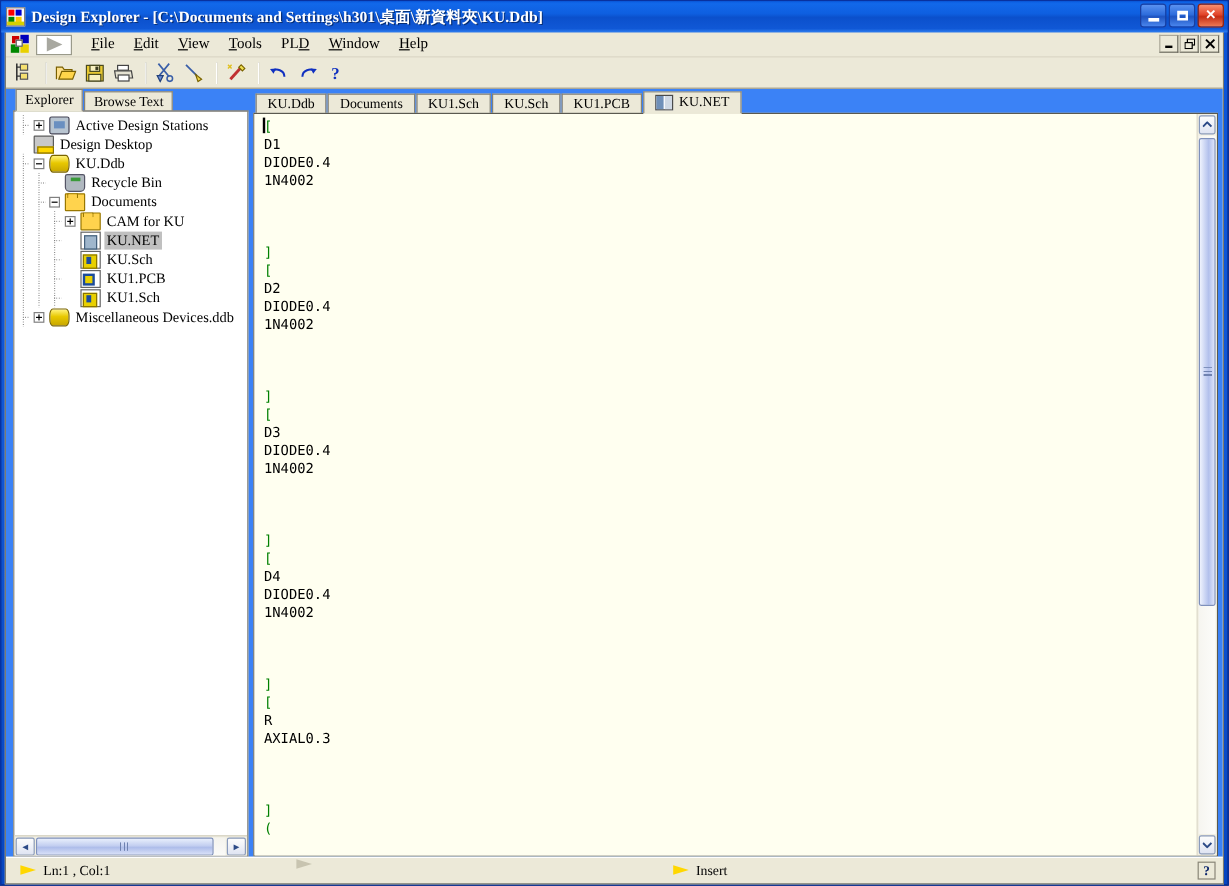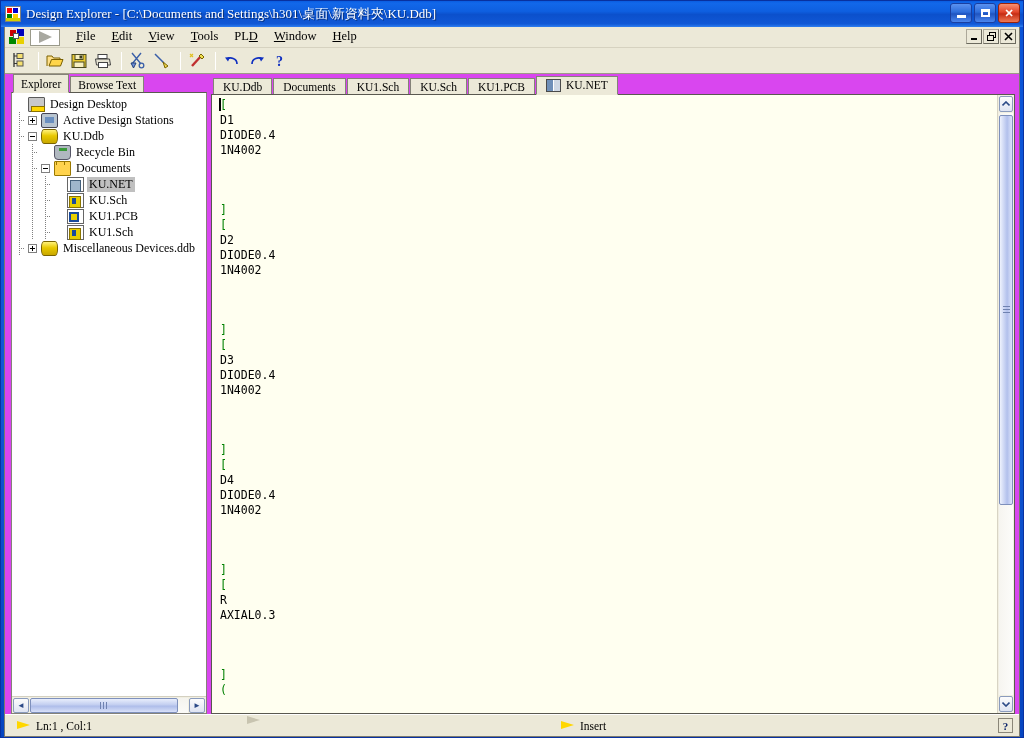--- a/index.html
+++ b/index.html
@@ -44,21 +44,21 @@
   .title-icon .q1 { position:absolute; left:1px;  top:1px; width:5px; height:5px; background:#ff0000; }
   .title-icon .q2 { position:absolute; left:7px;  top:1px; width:5px; height:5px; background:#0000cc; }
   .title-icon .q3 { position:absolute; left:1px;  top:7px; width:5px; height:5px; background:#008000; }
   .title-icon .q4 { position:absolute; left:7px;  top:7px; width:5px; height:5px; background:#ffcc00; }
   .title-icon .bar { position:absolute; left:0; bottom:0; width:14px; height:3px; background:#d4d000; }
 
   .title-text {
     color: #ffffff;
     font-family: "Liberation Serif", serif;
     font-size: 13px;
-    font-weight: normal;
+    font-weight: bold;
     white-space: nowrap;
     text-shadow: 1px 1px 0px rgba(0,0,0,0.45);
     letter-spacing: 0px;
   }
   .title-btns {
     position: absolute;
     right: 3px; top: 2px;
     display: flex;
     gap: 2px;
   }
@@ -177,21 +177,21 @@
     position: relative;
     flex: 0 0 auto;
   }
   .tb-sep { width: 1px; height: 18px; background: #9a9a8a; margin: 0 5px; border-right: 1px solid #fff; flex:0 0 auto;}
 
   
   .body-split {
     flex: 1 1 auto;
     display: flex;
     overflow: hidden;
-    background: #d946ef;
+    background: #3b82f6;
     padding: 2px 2px 0 6px;
   }
 
   
   .explorer-pane {
     width: 196px;
     min-width: 196px;
     display: flex;
     flex-direction: column;
     margin-right: 4px;
@@ -631,49 +631,57 @@
     <div class="body-split">
 
       <div class="explorer-pane">
         <div class="pane-tabs">
           <div class="pane-tab active">Explorer</div>
           <div class="pane-tab">Browse Text</div>
         </div>
         <div class="tree-box">
           <div class="tree-inner" id="tree-rows">
               <div class="tree-row">
+                <span class="dotline elbow"></span>
+                <span class="expander plus"></span>
+                <span class="ticon ic-station"></span>
+                <span class="tlabel">Active Design Stations</span>
+              </div>
+              <div class="tree-row">
                 <span class="spacer9"></span>
                 <span class="ticon ic-desktop"></span>
                 <span class="tlabel">Design Desktop</span>
               </div>
               <div class="tree-row">
                 <span class="dotline elbow"></span>
-                <span class="expander plus"></span>
-                <span class="ticon ic-station"></span>
-                <span class="tlabel">Active Design Stations</span>
-              </div>
-              <div class="tree-row">
-                <span class="dotline elbow"></span>
                 <span class="expander"></span>
                 <span class="ticon ic-db"></span>
                 <span class="tlabel">KU.Ddb</span>
               </div>
               <div class="tree-row">
                 <span class="dotline"></span>
                 <span class="dotline elbow"></span>
                 <span class="spacer9"></span>
                 <span class="ticon ic-recycle"></span>
                 <span class="tlabel">Recycle Bin</span>
               </div>
               <div class="tree-row">
                 <span class="dotline"></span>
                 <span class="dotline elbow"></span>
                 <span class="expander"></span>
                 <span class="ticon ic-folder"></span>
                 <span class="tlabel">Documents</span>
+              </div>
+              <div class="tree-row">
+                <span class="dotline"></span>
+                <span class="dotline"></span>
+                <span class="dotline elbow"></span>
+                <span class="expander plus"></span>
+                <span class="ticon ic-folder"></span>
+                <span class="tlabel">CAM for KU</span>
               </div>
               <div class="tree-row selected">
                 <span class="dotline"></span>
                 <span class="dotline"></span>
                 <span class="dotline elbow"></span>
                 <span class="spacer9"></span>
                 <span class="ticon ic-net"></span>
                 <span class="tlabel">KU.NET</span>
               </div>
               <div class="tree-row">

